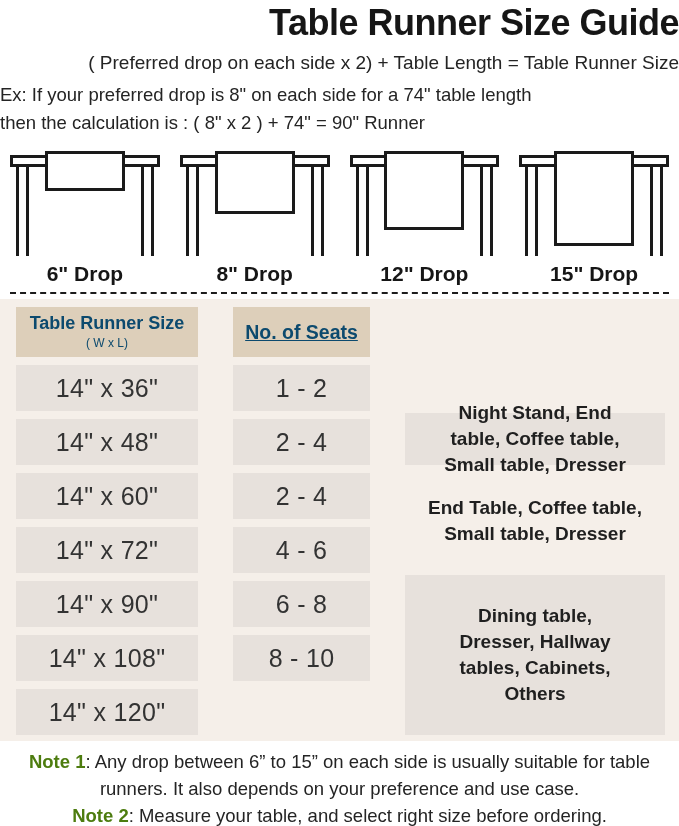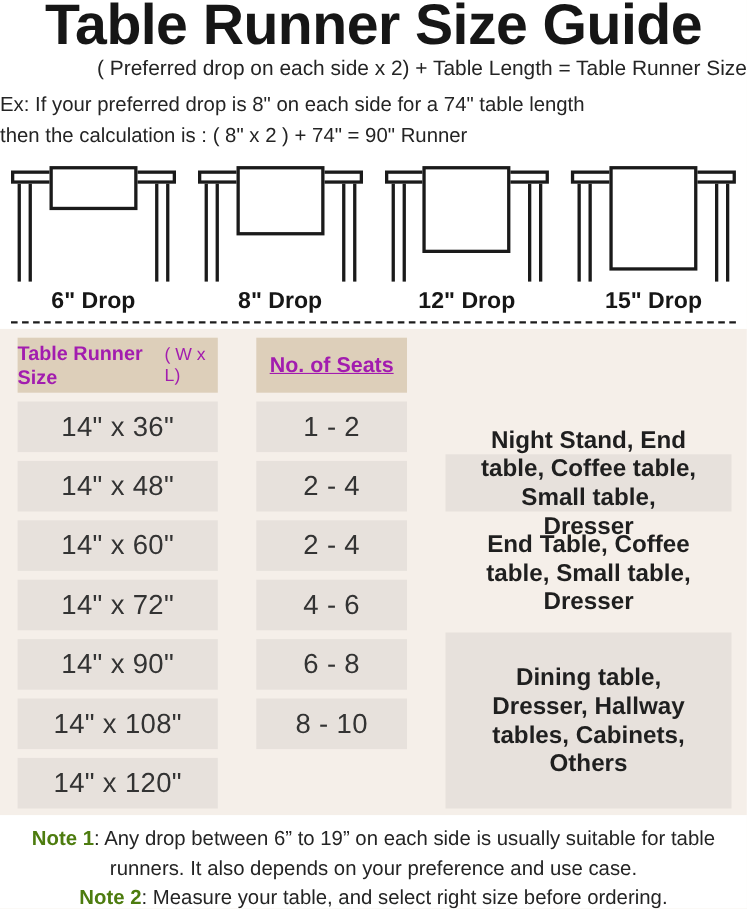--- a/index.html
+++ b/index.html
@@ -6,22 +6,22 @@
   html, body { width: 679px; height: 826px; overflow: hidden; }
   body {
     background: var(--page_bg, #ffffff);
     font-family: "Liberation Sans", sans-serif;
     color: var(--ink, #1c1c1c);
   }
   .page { width: 679px; height: 826px; position: relative; }
 
   
   .title {
-    text-align: center;
-    font-size: 52px;
+    text-align: right;
+    font-size: 36px;
     font-weight: 800;
     letter-spacing: -0.5px;
     line-height: 46px;
     color: #161616;
   }
   .formula {
     text-align: right;
     font-size: 19px;
     line-height: 26px;
     margin-top: 4px;
@@ -83,44 +83,44 @@
     background: var(--section_bg, #f5efe9);
     padding: 8px 14px 6px 16px;
     display: grid;
     grid-template-columns: 182px 137px 260px;
     grid-template-rows: 50px repeat(7, 46px);
     row-gap: 8px;
     justify-content: space-between;
   }
   .hcell {
     background: var(--header_cell_bg, #ddcfba);
-    display: flex; flex-direction: row;
+    display: flex; flex-direction: column;
     align-items: center; justify-content: center;
     grid-row: 1;
-    color: #a21caf;
+    color: #0c4a6e;
   }
   .hcell .h-main { font-size: 18px; font-weight: 700; line-height: 22px; }
-  .hcell .h-sub  { font-size: 16px; font-weight: 400; line-height: 19px; }
+  .hcell .h-sub  { font-size: 12px; font-weight: 400; line-height: 19px; }
   .hcell.seats-h, .hcell.types-h { font-size: 19.5px; font-weight: 700; text-decoration: underline; }
   .c1 { grid-column: 1; }
   .c2 { grid-column: 2; }
   .c3 { grid-column: 3; }
   .cell {
     background: var(--data_cell_bg, #e7e1dc);
     display: flex; align-items: center; justify-content: center;
     font-size: 25px; color: var(--cell_ink, #333333);
     letter-spacing: 0.3px;
   }
   .r1 { grid-row: 2; } .r2 { grid-row: 3; } .r3 { grid-row: 4; }
   .r4 { grid-row: 5; } .r5 { grid-row: 6; } .r6 { grid-row: 7; } .r7 { grid-row: 8; }
   .tcell {
     background: var(--data_cell_bg, #e7e1dc);
     display: flex; align-items: center; justify-content: center;
     text-align: center;
-    font-size: 22px; font-weight: 700; line-height: 26px;
+    font-size: 19px; font-weight: 700; line-height: 26px;
     color: #1f1f1f;
     grid-column: 3;
     margin-top: 48px;
   }
   .tg-0 { grid-row: 2 / span 2; }
   .tg-1 { grid-row: 4; }
   .tg-2 { grid-row: 5 / span 4; }
   .tg-0 .inner { max-width: 198px; }
   .tg-1 .inner { max-width: 236px; }
   .tg-2 .inner { max-width: 176px; }
@@ -209,17 +209,17 @@
     </div>
     <div class="tcell tg-1">
       <span class="inner">End Table, Coffee table, Small table, Dresser</span>
     </div>
     <div class="tcell tg-2">
       <span class="inner">Dining table, Dresser, Hallway tables, Cabinets, Others</span>
     </div>
   </div>
 
   <div class="notes">
-    <p><b>Note 1</b><span>: Any drop between 6” to 19” on each side is usually suitable for table runners. It also depends on your preference and use case.</span></p>
+    <p><b>Note 1</b><span>: Any drop between 6” to 15” on each side is usually suitable for table runners. It also depends on your preference and use case.</span></p>
     <p><b>Note 2</b><span>: Measure your table, and select right size before ordering.</span></p>
   </div>
 
 </div>
 
 </body></html>

